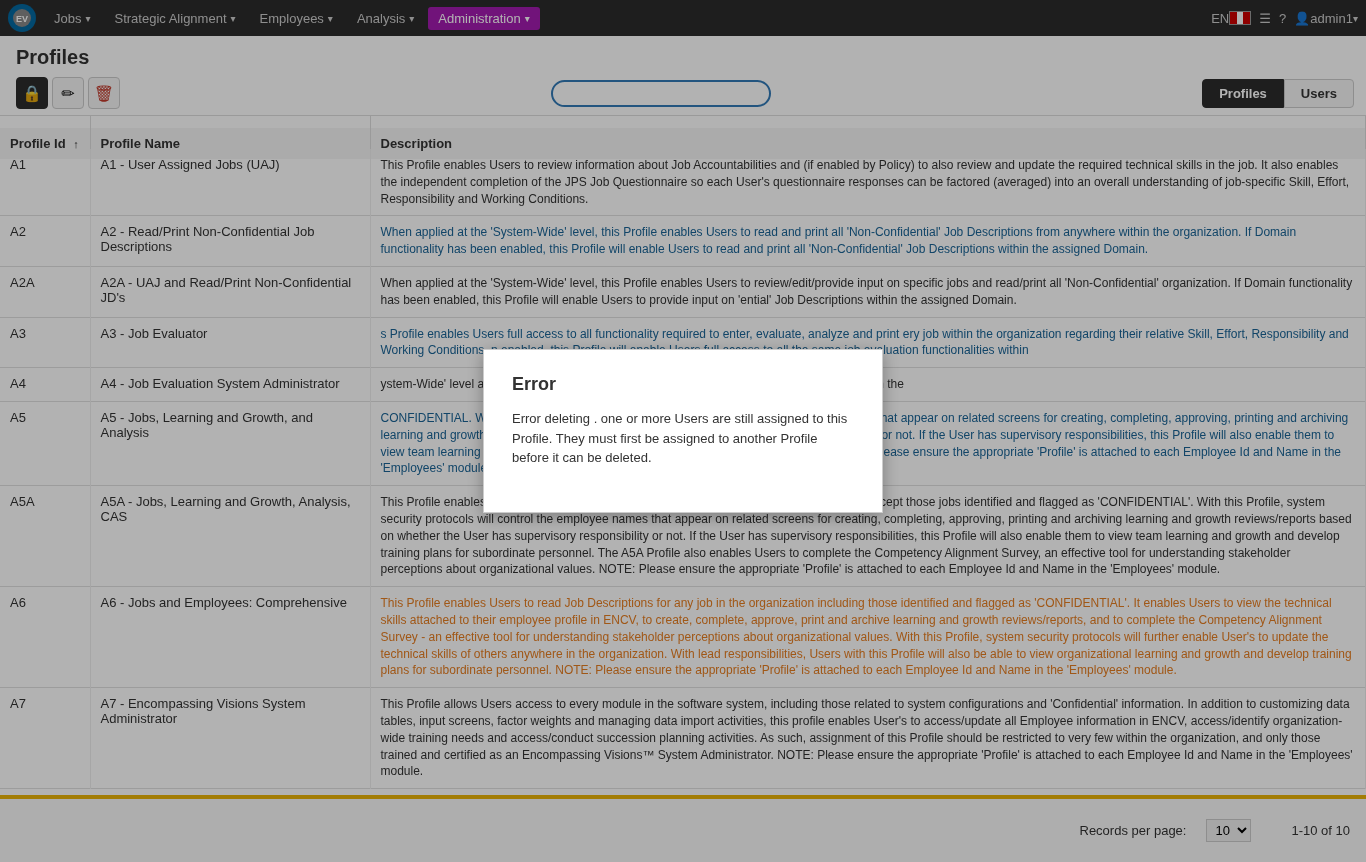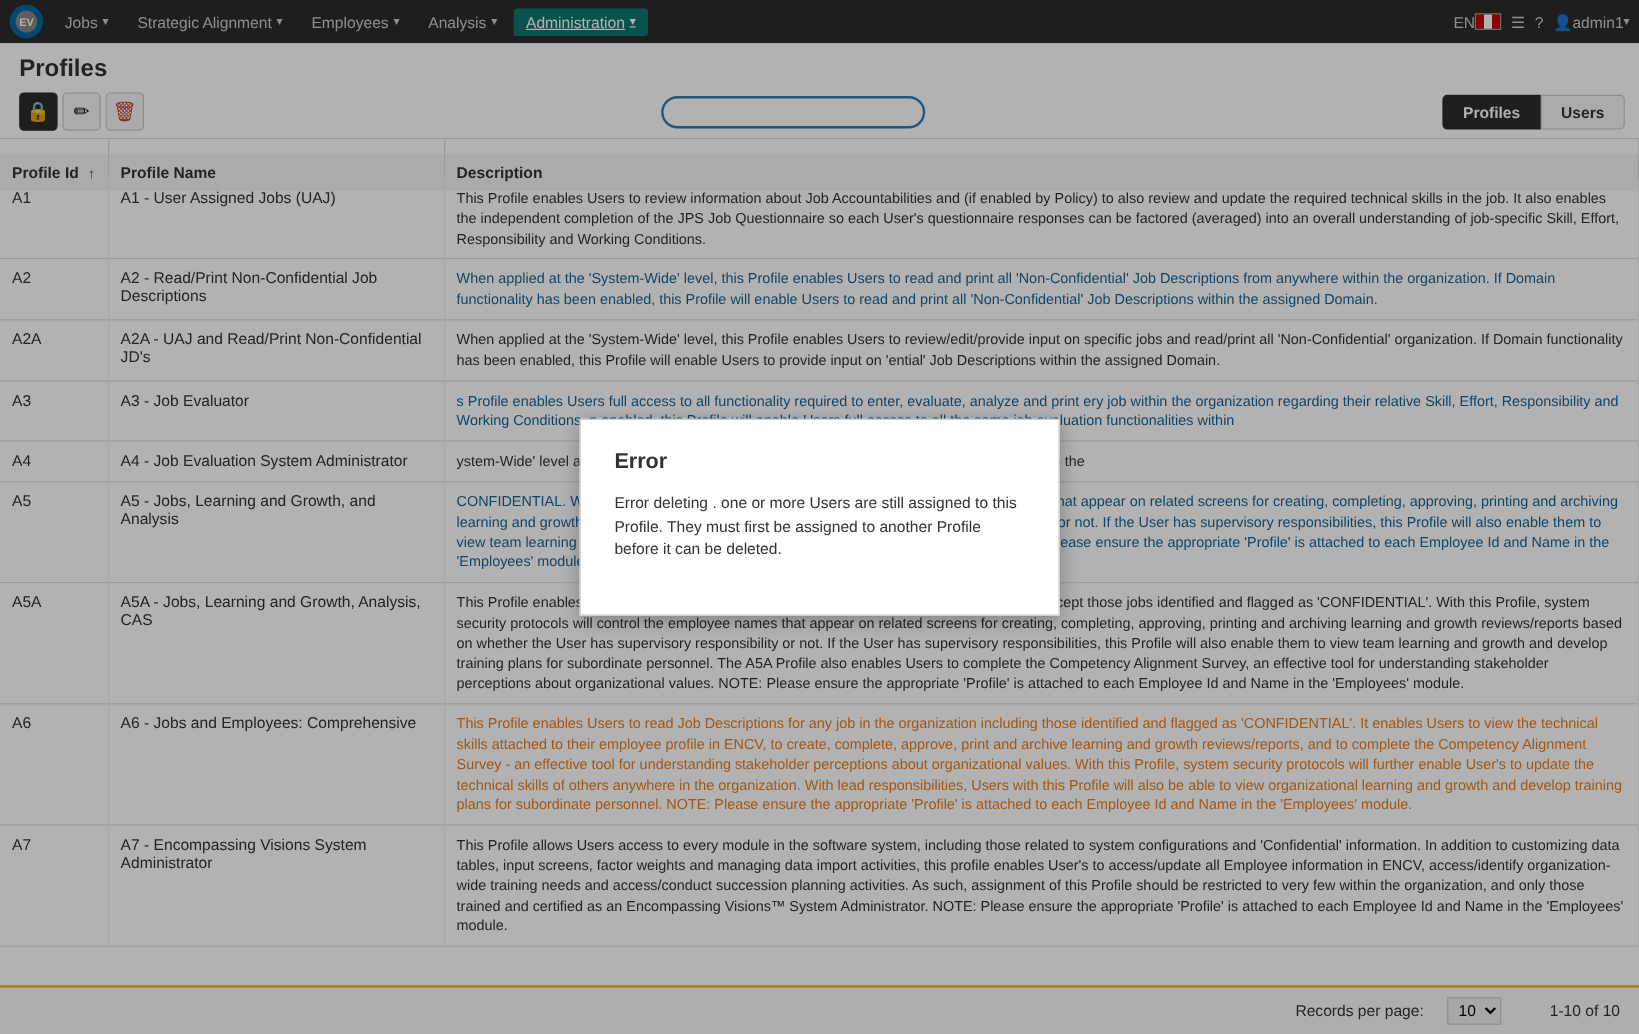--- a/index.html
+++ b/index.html
@@ -26,23 +26,22 @@
     .nav-item {
       padding: 4px 10px;
       color: #ccc;
       cursor: pointer;
       font-size: 13px;
       border-radius: 3px;
       display: flex; align-items: center; gap: 4px;
       white-space: nowrap;
     }
     .nav-item.active {
-      background: #0f766e;
+      background: #a21caf;
       color: #fff;
-      text-decoration: underline;
     }
     .nav-right {
       margin-left: auto;
       display: flex; align-items: center; gap: 8px;
     }
     .nav-right-item {
       color: #ccc;
       font-size: 13px;
       display: flex; align-items: center; gap: 0;
       cursor: pointer;
@@ -157,22 +156,22 @@
       border-right: 1px solid #eee;
       color: #333;
     }
     .col-id { width: 90px; }
     .col-name { width: 280px; }
     .col-desc { }
     .sort-arrow { margin-left: 4px; font-size: 11px; }
 
     
     .page-footer {
-      border-top: 2px solid #eab308;
-      padding: 8px 16px;
+      border-top: 4px solid #eab308;
+      padding: 20px 16px;
       display: flex;
       align-items: center;
       justify-content: flex-end;
       gap: 20px;
       font-size: 13px;
       color: #333;
       background: #fafafa;
     }
     .records-select {
       border: 1px solid #ccc;

